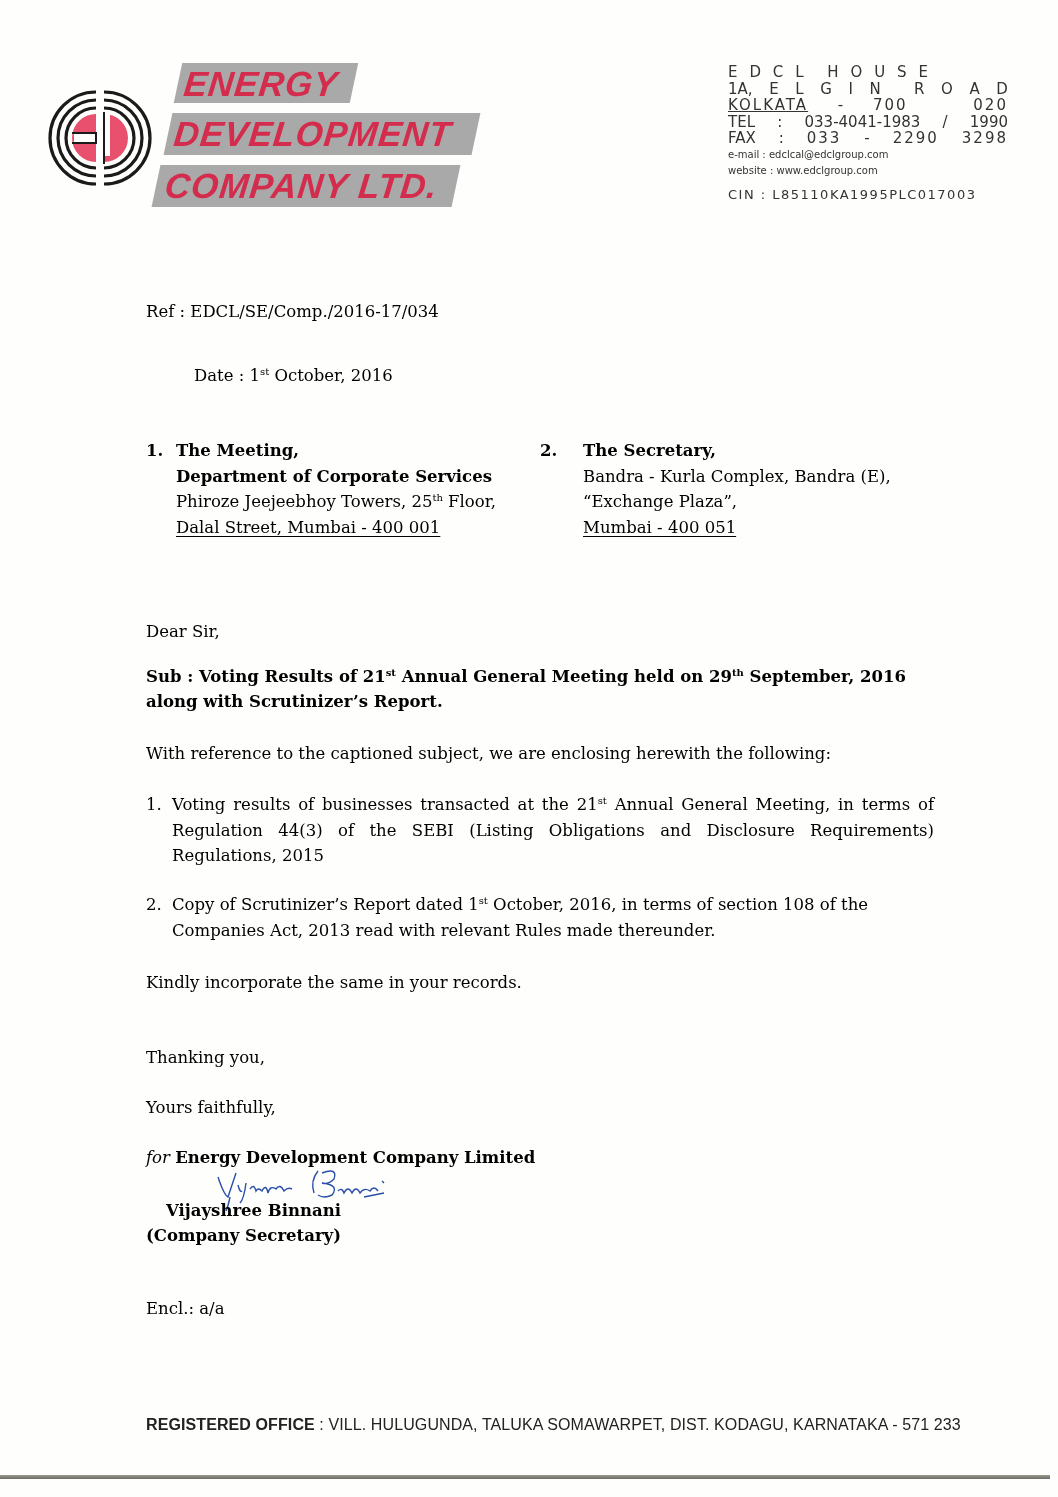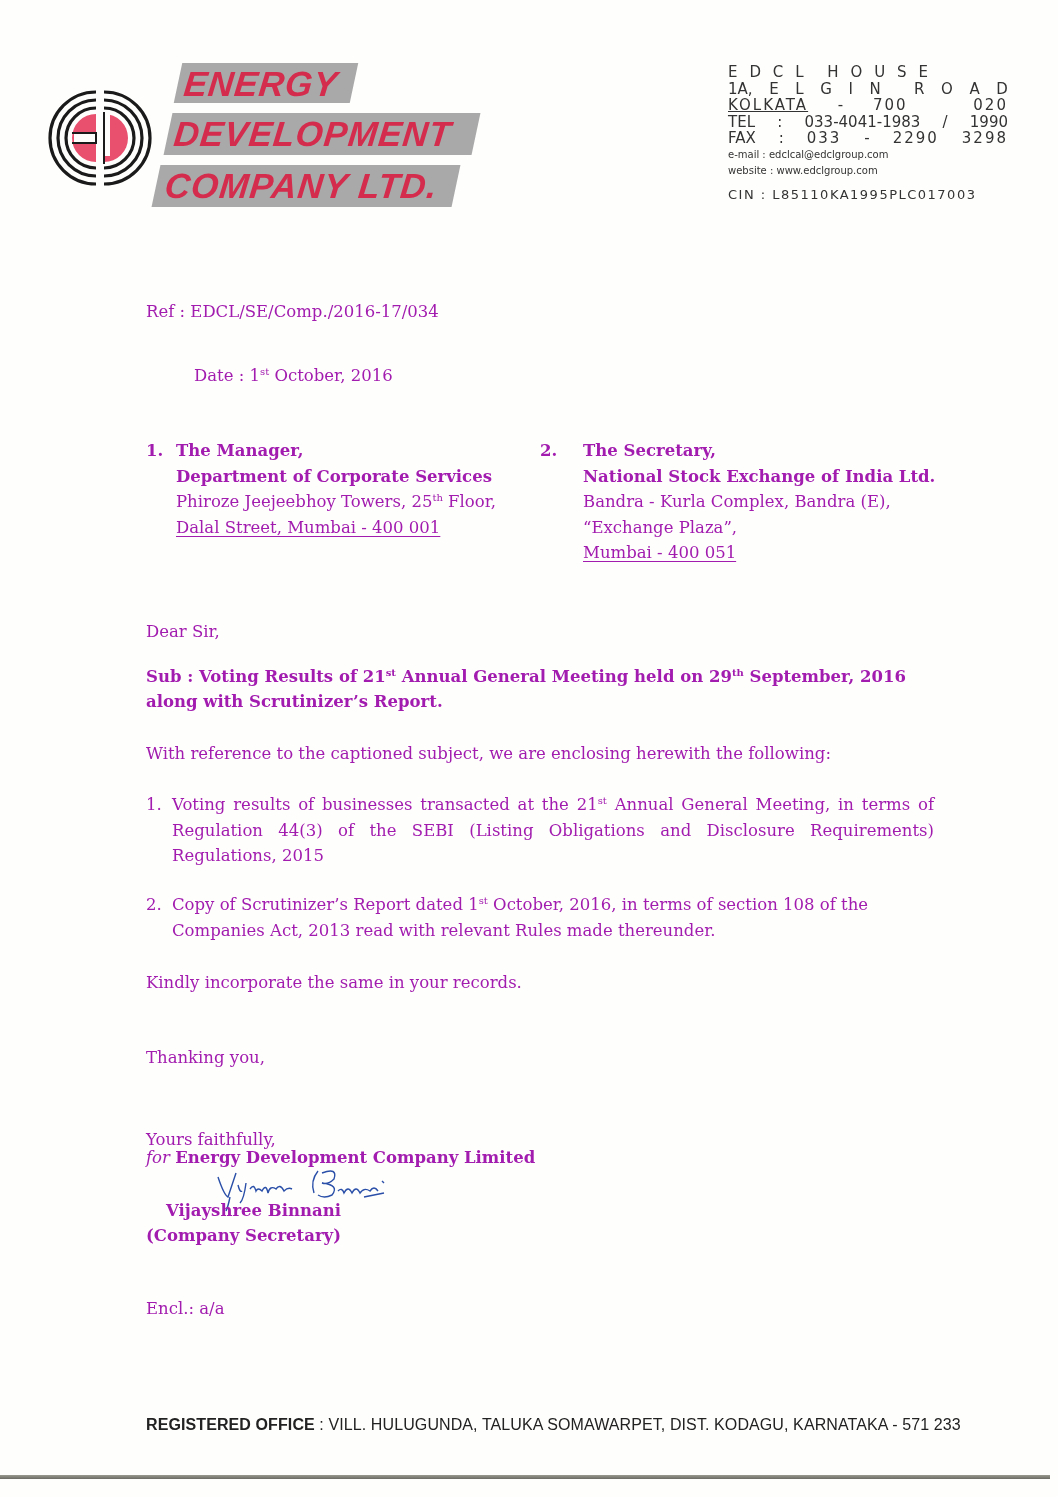--- a/index.html
+++ b/index.html
@@ -20,21 +20,21 @@
     transform: skewX(-6deg);
   }
   
   .addr {
     left: 728px; top: 64px; width: 280px;
     font-family: "DejaVu Sans", sans-serif; color: #333; font-size: 15px; line-height: 16.5px;
   }
   .addr div { white-space: nowrap; display: flex; justify-content: space-between; }
   .addr .small { font-size: 10px; display: block; }
   .addr .cin { margin-top: 7px; font-size: 13px; letter-spacing: 1.5px; display: block; }
-  .body-text { font-size: 16.5px; line-height: 24px; color: #a21caf; }
+  .body-text { font-size: 16.5px; line-height: 24px; color: #000000; }
   sup { font-size: 10px; line-height: 0; vertical-align: 6px; }
   b { font-weight: bold; }
   .u { text-decoration: underline; text-underline-offset: 3px; }
   .justify { text-align: justify; }
   .footer {
     left: 146px; top: 1416px; font-family: "Liberation Sans", sans-serif; font-size: 16px;
     color: #222; white-space: nowrap; letter-spacing: 0.1px;
   }
   .edge { left: 0; top: 1475px; width: 1050px; height: 4px; background: linear-gradient(#9a9a90, #6b6b64); }
   .sig { left: 214px; top: 1163px; width: 200px; height: 50px; }
@@ -119,34 +119,33 @@
 
 <div class="abs body-text" style="left:146px;top:300px;">Ref : EDCL/SE/Comp./2016-17/034</div>
 <div class="abs body-text" style="left:146px;top:364px;margin-left:48px;">
   <span>Date : 1</span><sup>st</sup><span> October, 2016</span>
 </div>
 
 <div class="abs body-text" style="left:146px;top:438px;line-height:25.5px;">
   <div style="display:flex;">
     <b style="width:30px;">1.</b>
     <div>
-      <div><b>The Manager,</b></div>
+      <div><b>The Meeting,</b></div>
       <div><b>Department of Corporate Services</b></div>
       <div><span>Phiroze Jeejeebhoy Towers, 25</span><sup>th</sup><span> Floor,</span></div>
       <div class="u">Dalal Street, Mumbai - 400 001</div>
     </div>
   </div>
 </div>
 
 <div class="abs body-text" style="left:540px;top:438px;line-height:25.5px;">
   <div style="display:flex;">
     <b style="width:43px;">2.</b>
     <div>
       <div><b>The Secretary,</b></div>
-      <div><b>National Stock Exchange of India Ltd.</b></div>
       <div>Bandra - Kurla Complex, Bandra (E),</div>
       <div>“Exchange Plaza”,</div>
       <div class="u">Mumbai - 400 051</div>
     </div>
   </div>
 </div>
 
 <div class="abs body-text" style="left:146px;top:620px;">Dear Sir,</div>
 
 <div class="abs body-text" style="left:146px;top:664px;width:790px;line-height:25px;font-weight:bold;">
@@ -160,21 +159,21 @@
   <span style="width:26px;flex:none;">1.</span>
   <span><span>Voting results of businesses transacted at the 21</span><sup>st</sup><span> Annual General Meeting, in terms of Regulation 44(3) of the SEBI (Listing Obligations and Disclosure Requirements) Regulations, 2015</span></span>
 </div>
 <div class="abs body-text" style="left:146px;top:892px;width:788px;line-height:25.5px;display:flex;">
   <span style="width:26px;flex:none;">2.</span>
   <span><span>Copy of Scrutinizer’s Report dated 1</span><sup>st</sup><span> October, 2016, in terms of section 108 of the Companies Act, 2013 read with relevant Rules made thereunder.</span></span>
 </div>
 
 <div class="abs body-text" style="left:146px;top:971px;">Kindly incorporate the same in your records.</div>
 <div class="abs body-text" style="left:146px;top:1046px;">Thanking you,</div>
-<div class="abs body-text" style="left:146px;top:1096px;margin-top:32px;">Yours faithfully,</div>
+<div class="abs body-text" style="left:146px;top:1096px;">Yours faithfully,</div>
 <div class="abs body-text" style="left:146px;top:1146px;">
   <i>for</i> <b>Energy Development Company Limited</b>
 </div>
 
 <svg class="abs sig" viewBox="0 0 200 50">
   <path d="M4 14 Q10 32 14 34 Q18 22 22 10 M16 34 Q14 44 12 48" fill="none" stroke="#2a4fa8" stroke-width="1.4"></path>
   <path d="M24 22 Q26 30 28 28 M32 20 Q30 36 26 40 M36 26 Q40 20 42 28 Q44 24 48 28 Q52 20 54 30 Q56 22 62 26 Q66 20 70 28 Q74 24 78 26" fill="none" stroke="#2a4fa8" stroke-width="1.4"></path>
   <path d="M104 8 Q96 18 100 30 M108 10 Q124 4 120 16 Q114 22 108 20 Q126 22 118 32 Q110 36 104 32" fill="none" stroke="#2a4fa8" stroke-width="1.4"></path>
   <path d="M124 28 Q128 24 130 30 Q134 22 138 30 Q142 22 146 30 Q150 24 156 28 Q160 22 164 28" fill="none" stroke="#2a4fa8" stroke-width="1.4"></path>
   <path d="M150 34 Q160 32 170 30 M168 18 L170 20" fill="none" stroke="#2a4fa8" stroke-width="1.4"></path>

